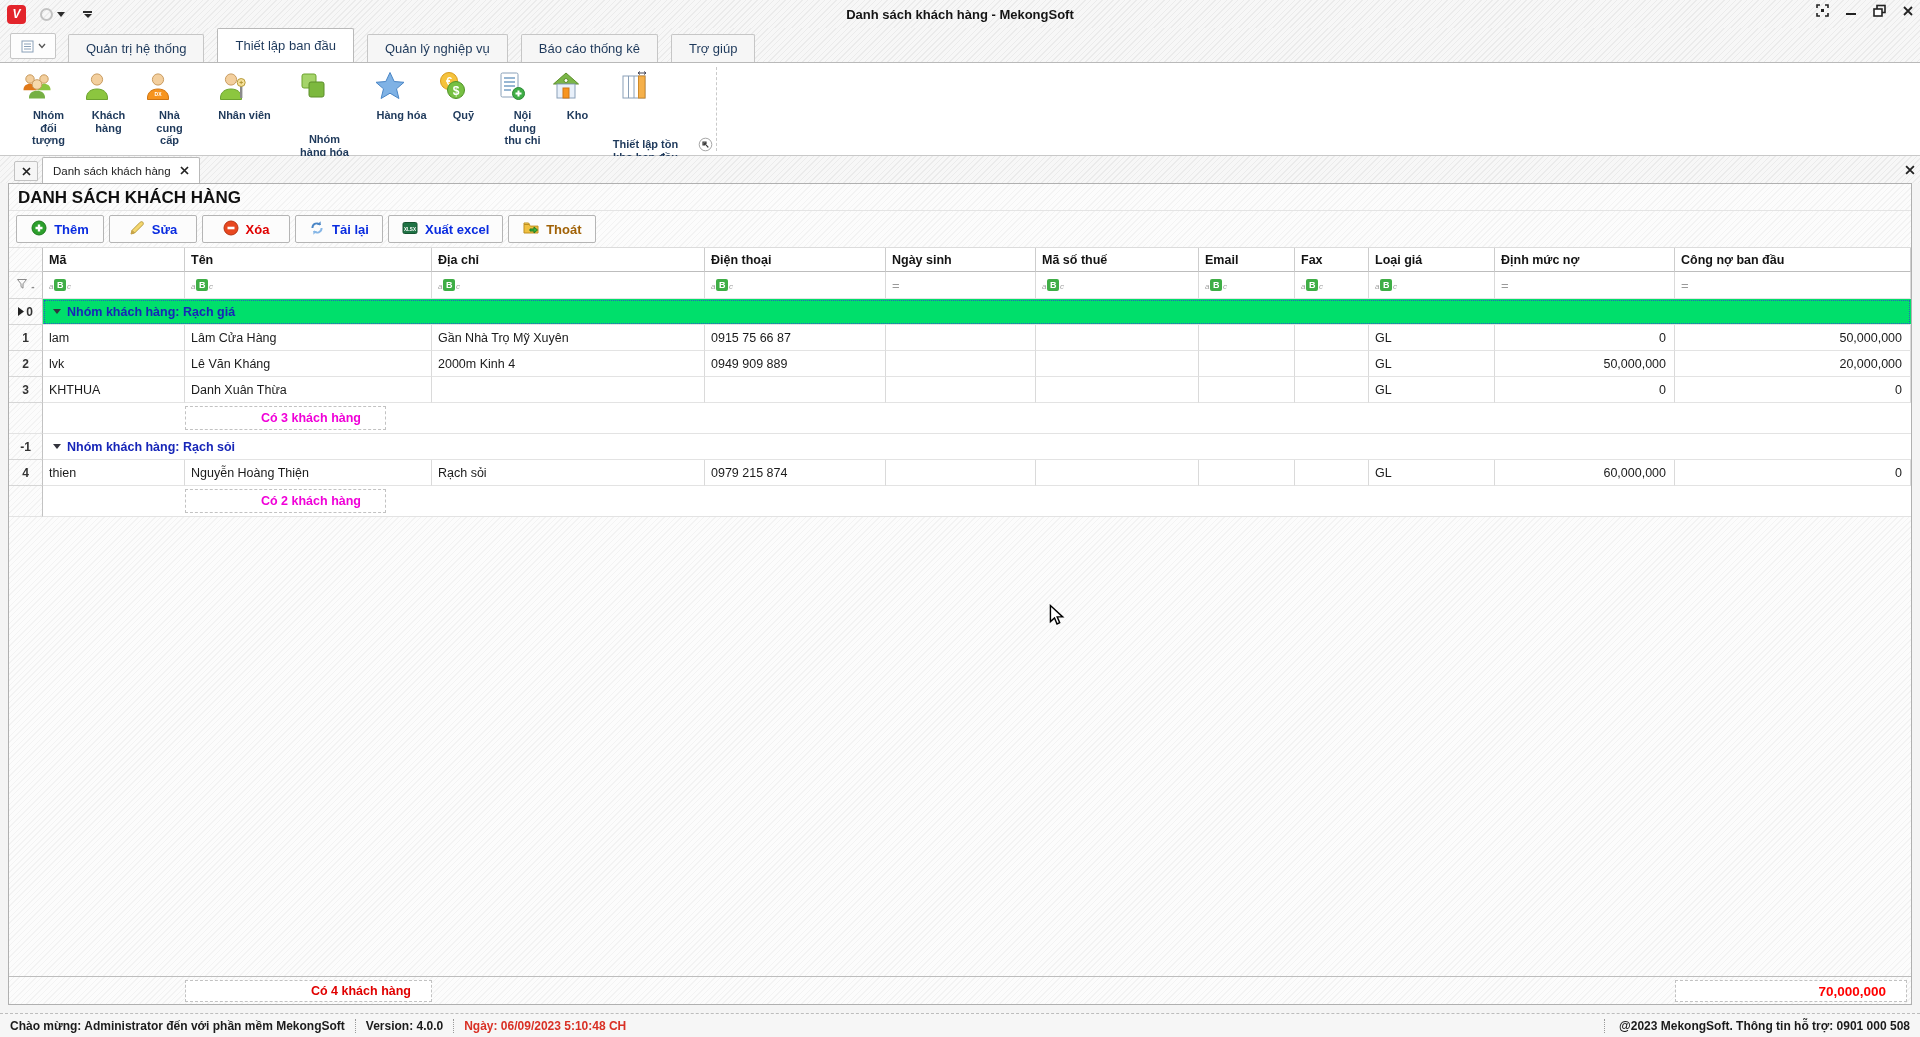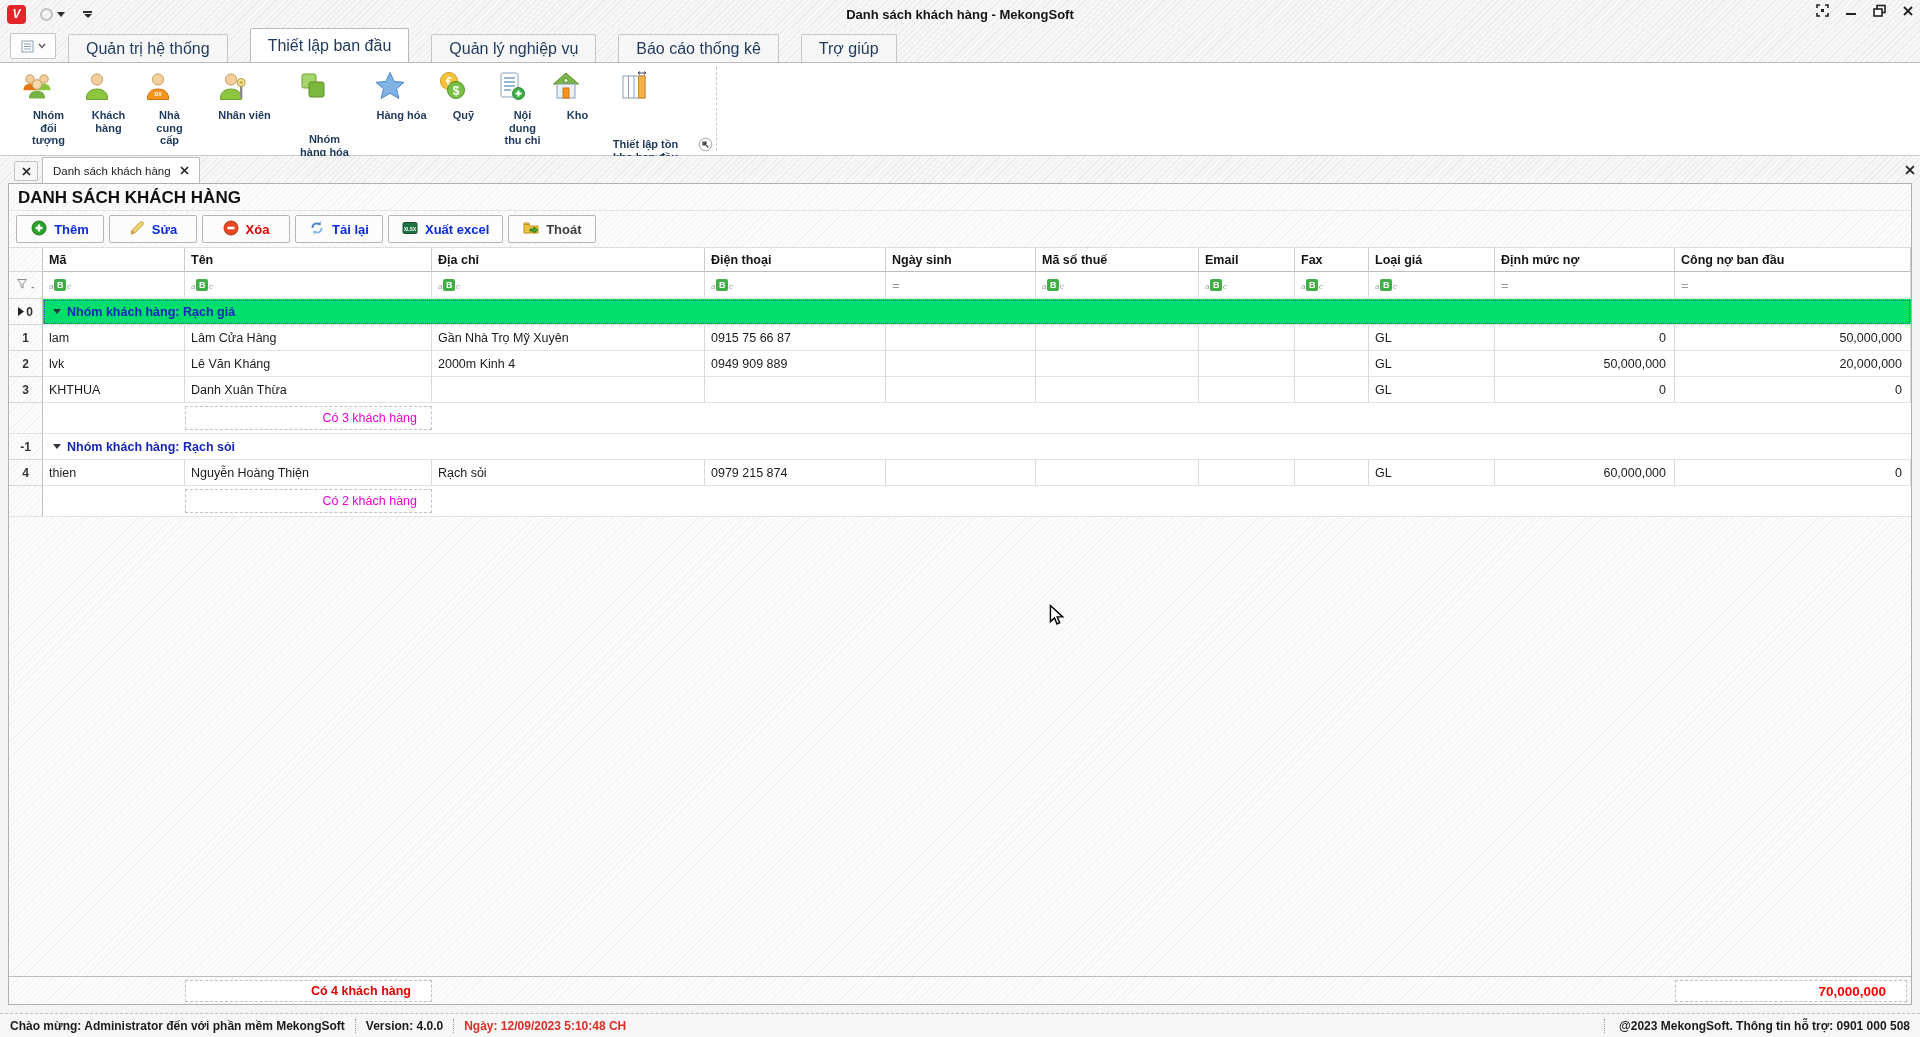--- a/index.html
+++ b/index.html
@@ -18,21 +18,21 @@
   .qat-custom { margin-left:18px; display:flex; flex-direction:column; align-items:center; gap:1px; }
   .qat-custom .bar { width:9px; height:2px; background:#2b2b2b; }
   #window-title { position:absolute; left:0; right:0; text-align:center; font-weight:bold; font-size:13px; color:#151515; }
   #win-btns { position:absolute; right:6px; top:4px; display:flex; gap:16px; align-items:center; }
   #win-btns svg { display:block; }
 
   
   #ribbon-tabrow { position:absolute; left:0; top:28px; width:1920px; height:34px; }
   #appmenu-btn { position:absolute; left:10px; top:5px; width:46px; height:26px; border:1px solid #c6c6c6; background:#fdfdfd; border-radius:2px; display:flex; align-items:center; justify-content:center; gap:4px; }
   #ribbon-tabs { position:absolute; left:68px; top:0; height:34px; display:flex; align-items:flex-end; }
-  .rtab { height:28px; margin-right:22px; padding:0 17px; display:flex; align-items:center; border:1px solid #c6c6c6; border-bottom:none; background:#f6f6f6; font-size:16px; color:#1e395b; border-radius:2px 2px 0 0; }
+  .rtab { height:28px; margin-right:13px; padding:0 17px; display:flex; align-items:center; border:1px solid #c6c6c6; border-bottom:none; background:#f6f6f6; font-size:13px; color:#1e395b; border-radius:2px 2px 0 0; }
   .rtab.active { background:#fff; height:34px; font-weight:400; border-color:#b9b9b9; position:relative; z-index:2; }
 
   
   #ribbon-body { position:absolute; left:0; top:62px; width:1920px; height:94px; background:#fff; border-bottom:1px solid #c9c9c9; border-top:1px solid #b9b9b9; }
   #ribbon-items { position:absolute; left:4px; top:5px; display:flex; align-items:flex-start; }
   .ritem { display:flex; flex-direction:column; align-items:center; padding-top:2px; }
   .ritem svg { width:32px; height:32px; }
   .ritem .rlabel { margin-top:3px; font-size:11px; font-weight:bold; color:#1e395b; text-align:center; line-height:1.15;margin-left:23px; }
   .ritem:nth-child(1){width:66px;} .ritem:nth-child(2){width:54px;} .ritem:nth-child(3){width:68px;}
   .ritem:nth-child(4){width:82px;} .ritem:nth-child(5){width:78px;gap:24px;} .ritem:nth-child(6){width:76px;}
@@ -73,21 +73,21 @@
   .row-data { height:26px; }
   .row-data .gcell { background:#fff; }
   .row-group { height:26px; }
   .row-group .cells { align-items:center; border-bottom:1px solid #e3e3e3; }
   .row-group .glabel { font-size:12.5px; font-weight:bold; color:#1726b8; margin-left:6px; }
   .row-group.focused .cells { background:#00df6b; outline:1px dotted #2d59c8; outline-offset:-2px; }
   .collapse-tri { width:0; height:0; border-left:4px solid transparent; border-right:4px solid transparent; border-top:5px solid #33343d; margin-left:10px; }
   .row-gfooter { height:31px; }
   .row-gfooter .cells { border-bottom:1px solid #e3e3e3; }
   .row-gfooter .ind { border-bottom:1px solid #e3e3e3; }
-  .sumbox { position:absolute; left:142px; top:3px; width:247px; height:24px; border:1px dashed #c2c2c2; display:flex; align-items:center; justify-content:flex-end; padding-right:14px; font-size:12.5px; font-weight:normal; color:#f000d8; background:#fff; }
+  .sumbox { position:absolute; left:142px; top:3px; width:201px; height:24px; border:1px dashed #c2c2c2; display:flex; align-items:center; justify-content:flex-end; padding-right:24px; font-size:12.5px; font-weight:bold; color:#f000d8; background:#fff; }
   #grid-empty { position:absolute; left:0; top:269px; width:1902px; bottom:28px; }
   #grid-footer { position:absolute; left:0; bottom:0; width:1902px; height:28px; border-top:1px solid #bdbdbd; }
   .footbox { position:absolute; top:3px; height:22px; border:1px dashed #c2c2c2; display:flex; align-items:center; justify-content:flex-end; padding-right:20px; font-weight:bold; }
   #footbox-count { left:176px; width:247px; font-size:12.5px; color:#e00000; background:#fff; }
   #footbox-total { left:1666px; width:232px; font-size:13.5px; color:#ff0000; background:#fff; }
 
   
   #statusbar { position:absolute; left:0; bottom:0; width:1920px; height:24px; background:#f6f6f6; border-top:1px dashed #bdbdbd; display:flex; align-items:center; font-size:12px; font-weight:bold; }
   #statusbar .seg { margin-left:10px; }
   .vsep { width:0; height:14px; border-left:1px dotted #9a9a9a; margin-left:10px; }
@@ -320,21 +320,21 @@
             <text x="8" y="10.5" font-size="4.6" font-weight="bold" fill="#fff" text-anchor="middle">XLSX</text>
           </svg></span>
         <span style="color: rgb(10, 44, 224);">Xuất excel</span>
       </button>
       <button class="tbtn">
         <span><svg viewBox="0 0 16 16">
             <path d="M1 4.5h5l1.4 1.6H15V13H1z" fill="#f0c040" stroke="#bf8f1f"></path>
             <path d="M1 3h4.6l1 1.5H1z" fill="#f5d76e" stroke="#bf8f1f"></path>
             <path d="M7 9h4V7l3.5 3L11 13v-2H7z" fill="#3bb33b" stroke="#237a23"></path>
           </svg></span>
-        <span style="color: #404040;">Thoát</span>
+        <span style="color: #a16207;">Thoát</span>
       </button>
     </div>
 
   <div id="grid">
     <div id="grid-header">
         <div class="grow">
           <div class="ind hatch-lite"></div>
           <div class="cells">
             <div class="gcell" style="width: 142px; flex-shrink: 0;">Mã</div>
             <div class="gcell" style="width: 247px; flex-shrink: 0;">Tên</div>
@@ -543,21 +543,21 @@
       <div class="footbox" id="footbox-total">70,000,000</div>
     </div>
   </div>
 </div>
 
 <div id="statusbar">
   <span class="seg">Chào mừng: Administrator đến với phần mềm MekongSoft</span>
   <span class="vsep"></span>
   <span class="seg">Version: 4.0.0</span>
   <span class="vsep"></span>
-  <span class="seg" id="status-date">Ngày: 12/09/2023 5:10:48 CH</span>
+  <span class="seg" id="status-date">Ngày: 06/09/2023 5:10:48 CH</span>
   <span id="status-right">
     <span class="vsep"></span>
     <span>@2023 MekongSoft. Thông tin hỗ trợ: 0901 000 508</span>
   </span>
 </div>
 
 <div id="cursor">
   <svg width="19" height="22" viewBox="0 0 12 14">
       <path d="M1.5 1 1.5 11.2 4.1 8.9 5.7 12.7 7.4 11.9 5.8 8.2 9.3 8.2 Z" fill="#fff" stroke="#000" stroke-width="0.9"></path>
     </svg>

